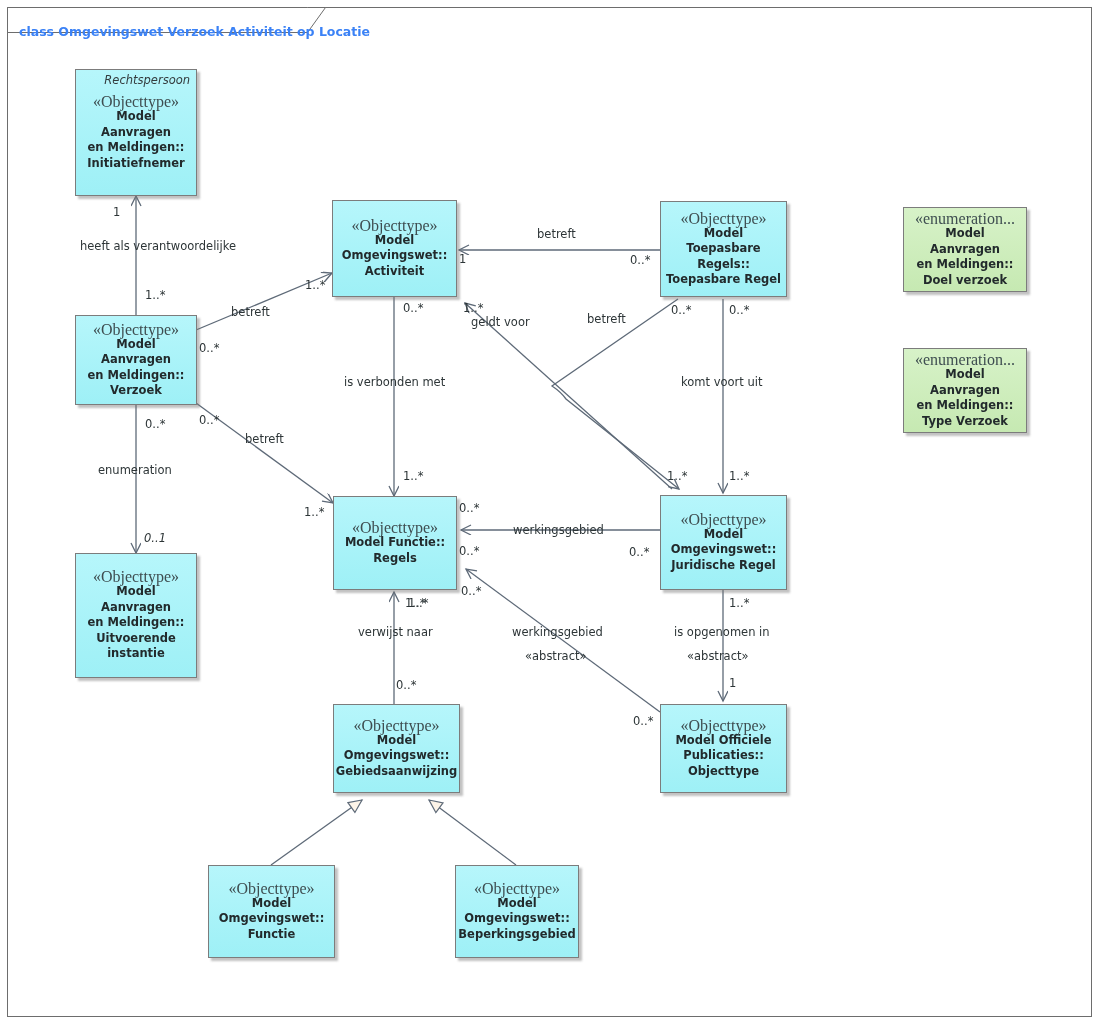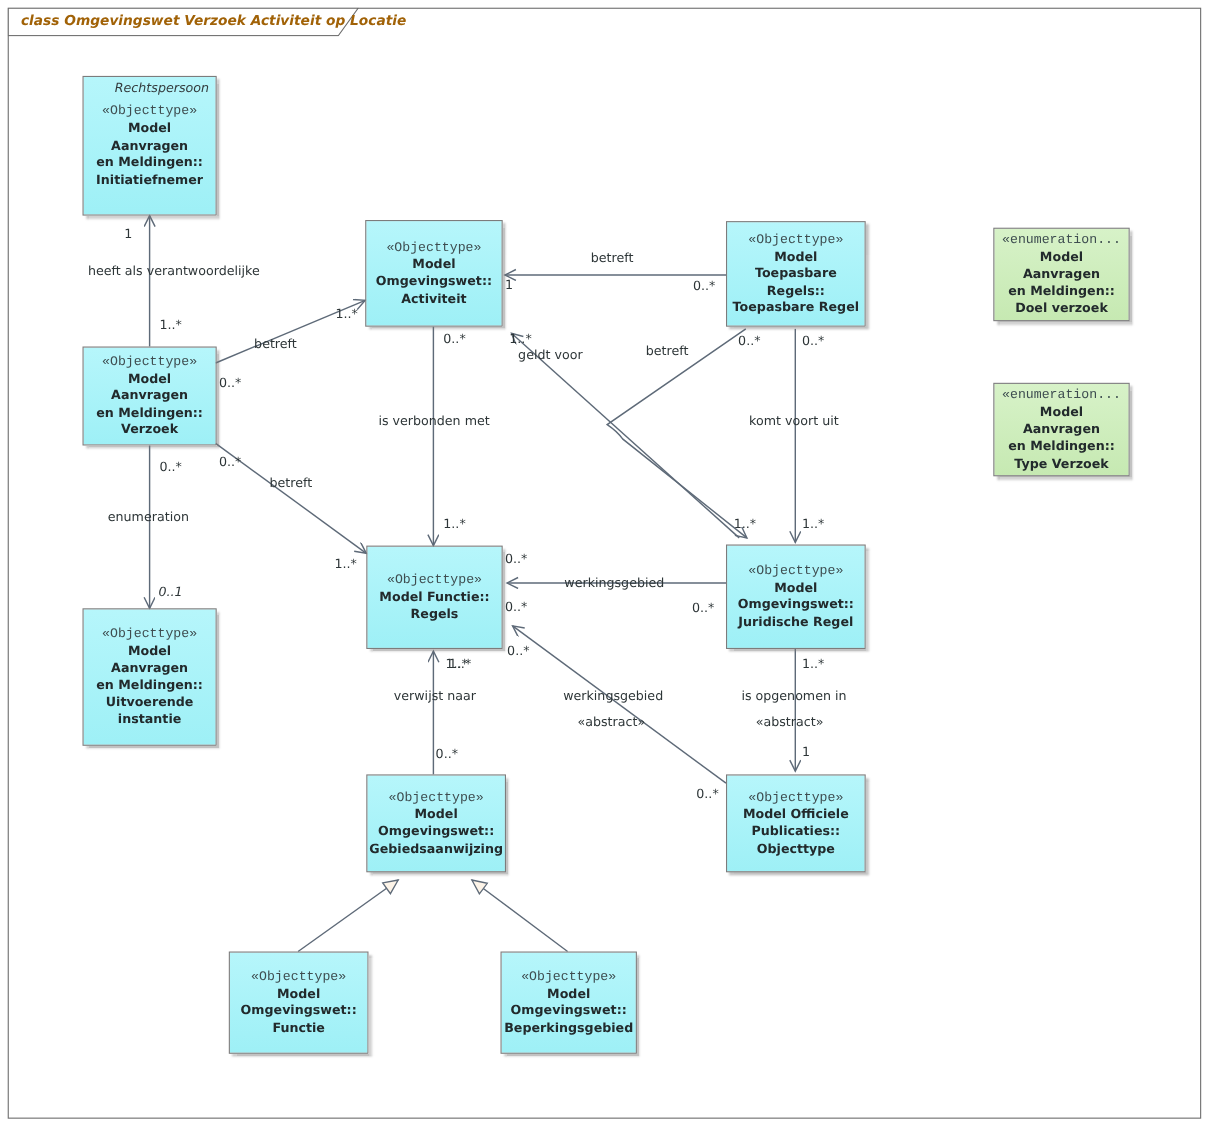--- a/index.html
+++ b/index.html
@@ -35,27 +35,26 @@
     box-sizing: border-box;
   }
   #frame-tab .tab-shape {
     position: absolute;
     left: 0;
     top: 0;
   }
   #frame-tab .tab-label {
     position: absolute;
     left: 12px;
-    top: 4px;
+    top: 17px;
     font-size: 12.5px;
     font-weight: bold;
-    color: #a16207;
+    color: #3b82f6;
     white-space: nowrap;
     font-family: "DejaVu Sans", sans-serif;
-    font-style: italic;
   }
   svg#edges {
     position: absolute;
     left: 0;
     top: 0;
     width: 1101px;
     height: 1026px;
     pointer-events: none;
   }
   .node {
@@ -74,24 +73,24 @@
     background: #aaf4f7;
     background: linear-gradient(180deg, #b6f6fb 0%, #9ef0f6 100%);
     border-color: #7c7c7c;
   }
   .node.enumeration {
     background: #cdeebb;
     background: linear-gradient(180deg, #d7f2c8 0%, #c6e9b2 100%);
     border-color: #7c7c7c;
   }
   .node .stereo {
-    font-size: 12px;
+    font-size: 16px;
     color: #3e4d50;
     line-height: 15px;
-    font-family: Liberation Mono, monospace;
+    font-family: Liberation Serif, serif;
   }
   .node .nm {
     font-size: 11.5px;
     font-weight: bold;
     color: #222a2c;
     line-height: 15.5px;
     font-family: "DejaVu Sans", sans-serif;
   }
   .node .alias {
     position: absolute;

